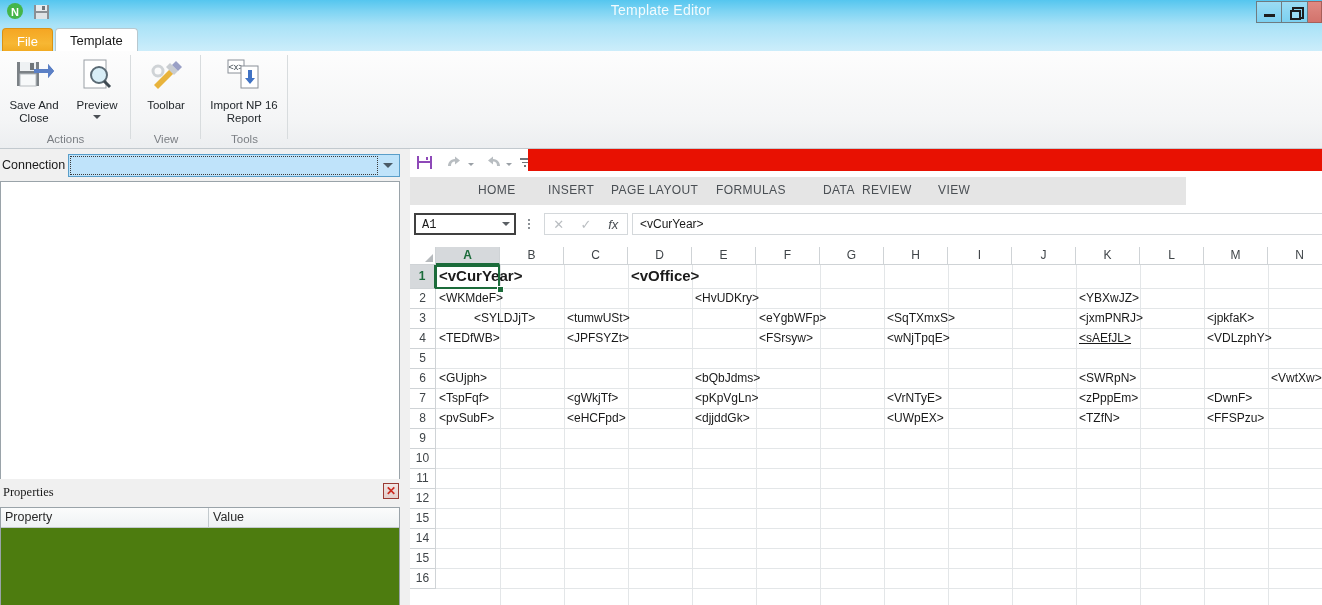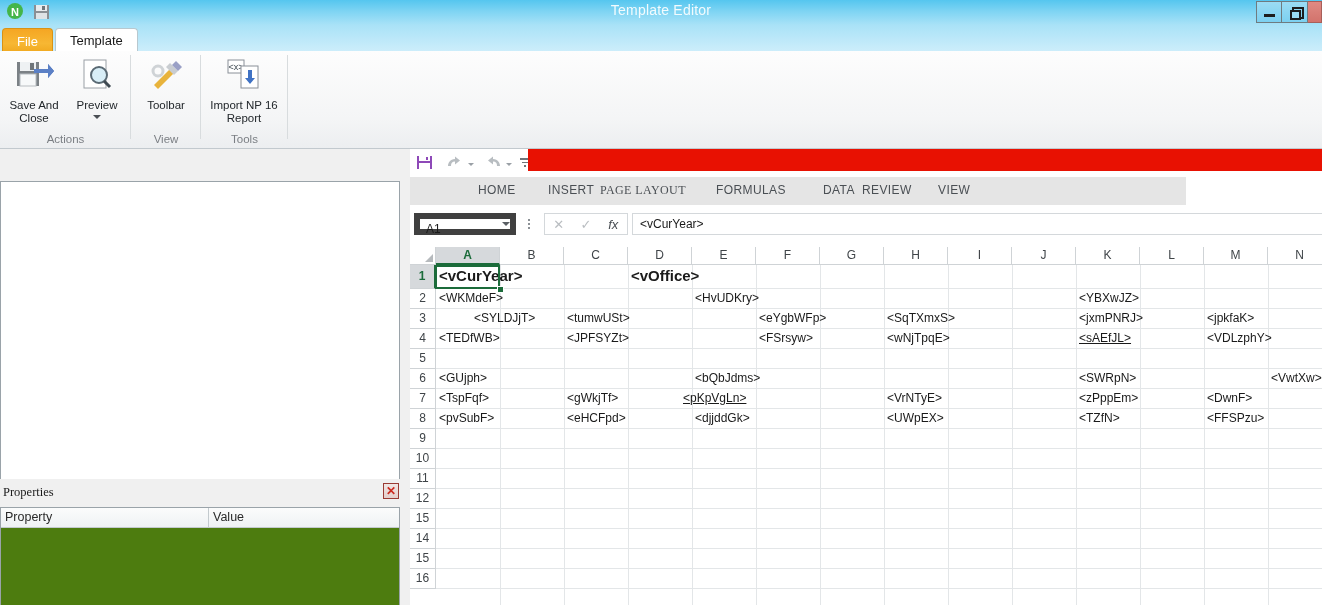--- a/index.html
+++ b/index.html
@@ -145,22 +145,22 @@
   .xl-redbar{position:absolute;left:118px;top:0;width:794px;height:22px;background:#e81102;}
 
   .xl-tabs{position:absolute;left:0;top:28px;width:776px;height:28px;background:#e5e5e5;}
   .xl-tab{
     position:absolute;top:6px;font-size:12px;color:#4a4f54;letter-spacing:.4px;
   }
 
   .xl-fbar{position:absolute;left:0;top:60px;width:912px;height:34px;background:#ffffff;}
   .namebox{
     position:absolute;left:4px;top:4px;width:102px;height:22px;box-sizing:border-box;
-    border:6px solid #404040;background:#ffffff;
-    font-size:12px;color:#1a1a1a;padding:3px 0 0 6px;
+    border:2px solid #404040;background:#ffffff;
+    font-size:12px;color:#1a1a1a;padding:3px 0 0 6px;font-family:Liberation Mono, monospace;
   }
   .namebox-arrow{
     position:absolute;left:92px;top:13px;width:0;height:0;
     border-left:4px solid transparent;border-right:4px solid transparent;border-top:4px solid #5a5f64;
   }
   .fb-dots{position:absolute;left:118px;top:10px;width:3px;height:11px;}
   .fb-dots i{display:block;width:2px;height:2px;background:#8c9196;margin-bottom:2px;}
   .fb-btns{
     position:absolute;left:134px;top:4px;width:84px;height:22px;box-sizing:border-box;
     border:1px solid #d4d8db;display:flex;align-items:center;
@@ -311,20 +311,27 @@
         <span class="rbtn-cap">Import NP 16 Report</span>
       </div>
       <div class="rgroup-label">Tools</div>
       <div class="sep"></div>
     </div>
 
   </div>
 
   <div class="leftpanel">
 
+    <div class="conn-row">
+      <span class="conn-label">Connection</span>
+      <div class="conn-combo">
+        <div class="conn-inner" title=""></div>
+        <div class="conn-arrow"></div>
+      </div>
+    </div>
 
     <div class="tree-area"></div>
 
     <div class="props-header">
       <span class="props-title">Properties</span>
       <div class="props-close">
         <span>✕</span>
       </div>
     </div>
 
@@ -366,21 +373,21 @@
           <i></i>
           <i></i>
           <i></i>
         </span>
       <div class="xl-redbar"></div>
     </div>
 
     <div class="xl-tabs">
         <div class="xl-tab" style="left: 68px;">HOME</div>
         <div class="xl-tab" style="left: 138px;">INSERT</div>
-        <div class="xl-tab" style="left: 190px; font-family: Liberation Serif, serif;">PAGE LAYOUT</div>
+        <div class="xl-tab" style="left: 201px;">PAGE LAYOUT</div>
         <div class="xl-tab" style="left: 306px;">FORMULAS</div>
         <div class="xl-tab" style="left: 413px; text-align: center;">DATA</div>
         <div class="xl-tab" style="left: 452px;">REVIEW</div>
         <div class="xl-tab" style="left: 528px;">VIEW</div>
       </div>
 
     <div class="xl-fbar">
       <div class="namebox">A1</div>
       <div class="namebox-arrow"></div>
       <div class="fb-dots">
@@ -478,21 +485,21 @@
           <div class="cell" style="left: 320px; top: 64px; height: 20px; line-height: 18px;">&lt;FSrsyw&gt;</div>
           <div class="cell" style="left: 448px; top: 64px; height: 20px; line-height: 18px;">&lt;wNjTpqE&gt;</div>
           <div class="cell" style="left: 640px; top: 64px; height: 20px; line-height: 18px; text-decoration: underline;">&lt;sAEfJL&gt;</div>
           <div class="cell" style="left: 768px; top: 64px; height: 20px; line-height: 18px;">&lt;VDLzphY&gt;</div>
           <div class="cell" style="left: 0px; top: 104px; height: 20px; line-height: 18px;">&lt;GUjph&gt;</div>
           <div class="cell" style="left: 256px; top: 104px; height: 20px; line-height: 18px;">&lt;bQbJdms&gt;</div>
           <div class="cell" style="left: 640px; top: 104px; height: 20px; line-height: 18px;">&lt;SWRpN&gt;</div>
           <div class="cell" style="left: 832px; top: 104px; height: 20px; line-height: 18px;">&lt;VwtXw&gt;</div>
           <div class="cell" style="left: 0px; top: 124px; height: 20px; line-height: 18px;">&lt;TspFqf&gt;</div>
           <div class="cell" style="left: 128px; top: 124px; height: 20px; line-height: 18px;">&lt;gWkjTf&gt;</div>
-          <div class="cell" style="left: 244px; top: 124px; height: 20px; line-height: 18px; text-decoration: underline;">&lt;pKpVgLn&gt;</div>
+          <div class="cell" style="left: 256px; top: 124px; height: 20px; line-height: 18px;">&lt;pKpVgLn&gt;</div>
           <div class="cell" style="left: 448px; top: 124px; height: 20px; line-height: 18px;">&lt;VrNTyE&gt;</div>
           <div class="cell" style="left: 640px; top: 124px; height: 20px; line-height: 18px;">&lt;zPppEm&gt;</div>
           <div class="cell" style="left: 768px; top: 124px; height: 20px; line-height: 18px;">&lt;DwnF&gt;</div>
           <div class="cell" style="left: 0px; top: 144px; height: 20px; line-height: 18px;">&lt;pvSubF&gt;</div>
           <div class="cell" style="left: 128px; top: 144px; height: 20px; line-height: 18px;">&lt;eHCFpd&gt;</div>
           <div class="cell" style="left: 256px; top: 144px; height: 20px; line-height: 18px;">&lt;djjddGk&gt;</div>
           <div class="cell" style="left: 448px; top: 144px; height: 20px; line-height: 18px;">&lt;UWpEX&gt;</div>
           <div class="cell" style="left: 640px; top: 144px; height: 20px; line-height: 18px;">&lt;TZfN&gt;</div>
           <div class="cell" style="left: 768px; top: 144px; height: 20px; line-height: 18px;">&lt;FFSPzu&gt;</div>
           <div class="selbox" style="left: -1px; top: 0px; width: 65px; height: 24px;"></div>

